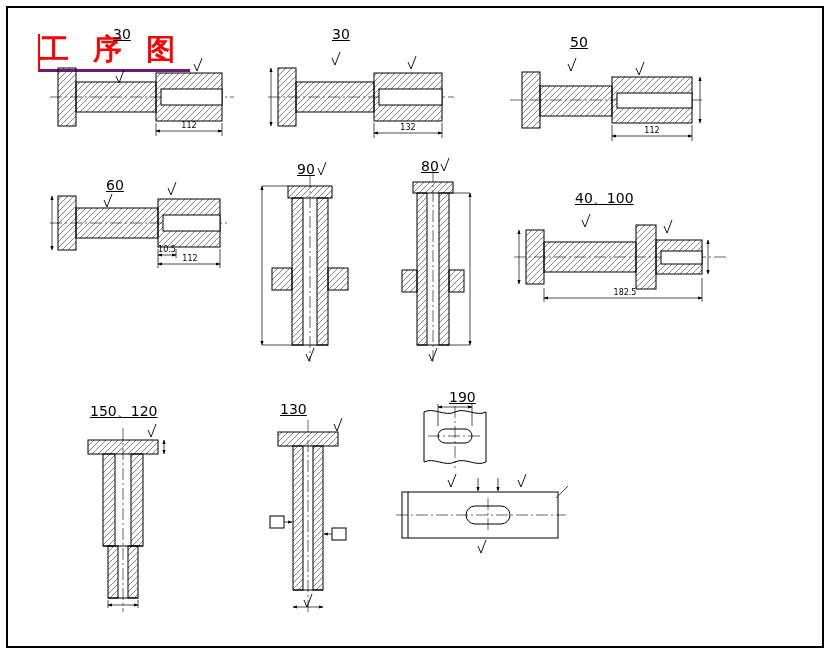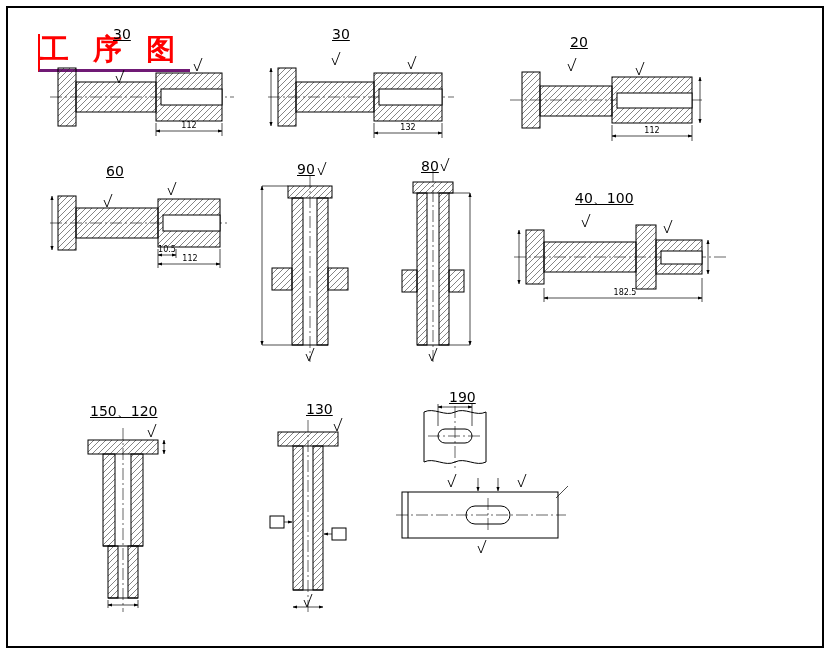--- a/index.html
+++ b/index.html
@@ -22,27 +22,27 @@
 </head>
 <body>
 
 <div class="sheet">
   <div class="frame"></div>
 
   <div class="title">工 序 图</div>
 
   <div class="oplabel" style="left:113px;top:26px">30</div>
   <div class="oplabel" style="left:332px;top:26px">30</div>
-  <div class="oplabel" style="left:570px;top:34px">20</div>
-  <div class="oplabel" style="left:106px;top:163px">60</div>
+  <div class="oplabel" style="left:570px;top:34px">50</div>
+  <div class="oplabel" style="left:106px;top:177px">60</div>
   <div class="oplabel" style="left:297px;top:161px">90</div>
   <div class="oplabel" style="left:421px;top:158px">80</div>
   <div class="oplabel" style="left:575px;top:190px">40、100</div>
   <div class="oplabel" style="left:90px;top:403px">150、120</div>
-  <div class="oplabel" style="left:306px;top:401px">130</div>
+  <div class="oplabel" style="left:280px;top:401px">130</div>
   <div class="oplabel" style="left:449px;top:389px">190</div>
 
   <svg class="canvas" width="830" height="654" viewBox="0 0 830 654">
     <defs>
       <pattern id="hat" patternUnits="userSpaceOnUse" width="6" height="6">
         <path d="M0,6 L6,0" stroke="#333" stroke-width="0.6"></path>
       </pattern>
       <marker id="arr" viewBox="0 0 10 10" refX="9" refY="5" markerWidth="7" markerHeight="7" orient="auto-start-reverse">
         <path d="M0,1.5 L10,5 L0,8.5 z" fill="#000"></path>
       </marker>

